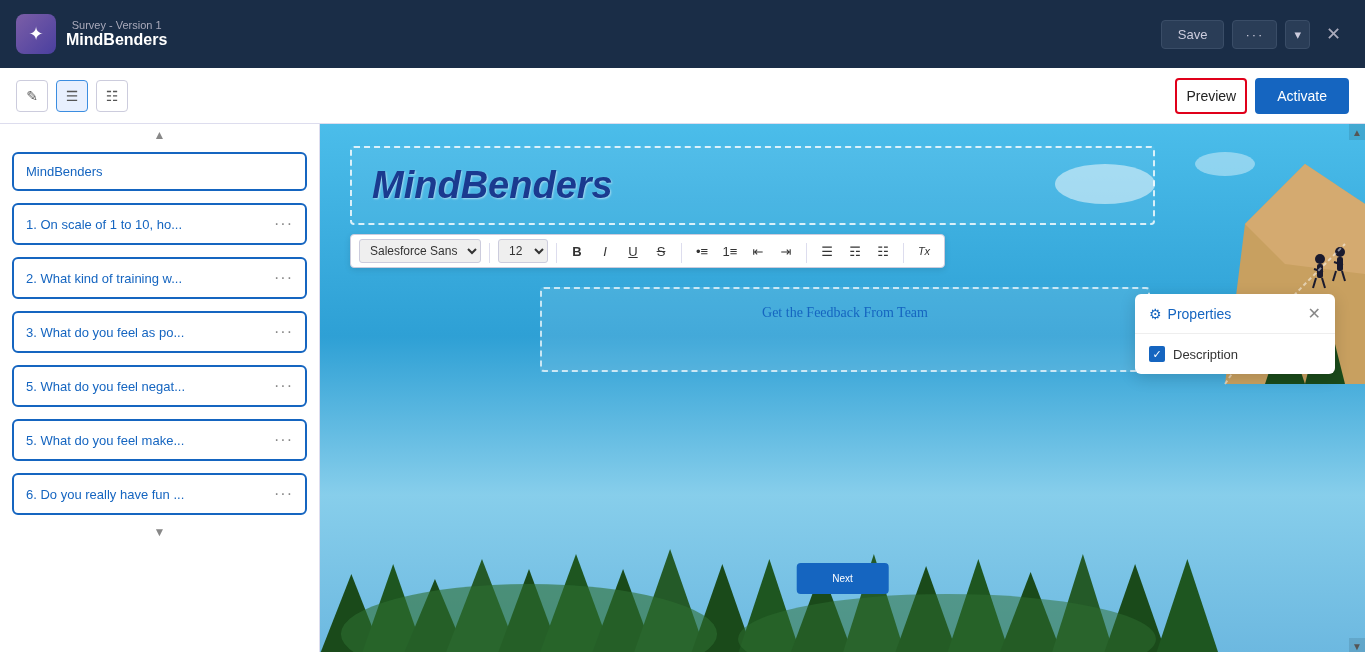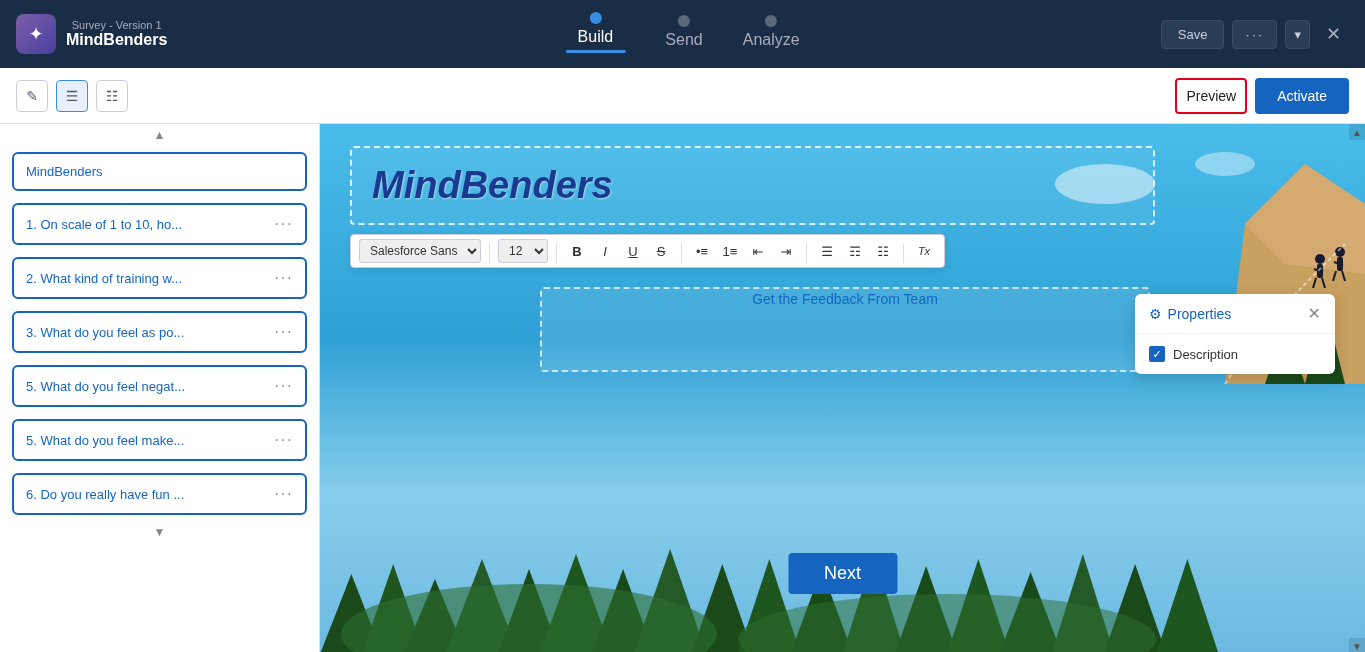--- a/index.html
+++ b/index.html
@@ -138,33 +138,34 @@
     .format-btn {
       width: 24px; height: 24px; border: none; background: transparent; cursor: pointer;
       display: flex; align-items: center; justify-content: center; font-size: 13px; color: #333;
       border-radius: 3px;
     }
 
     
     .desc-box {
       position: absolute; top: 160px; left: 200px; right: 200px;
       border: 2px dashed rgba(255,255,255,0.7); border-radius: 4px;
-      padding: 2px; background: rgba(255,255,255,0.1);
+      padding: 16px; background: rgba(255,255,255,0.1);
       min-height: 80px;
+      font-family: Liberation Serif, serif;
     }
     .desc-box-text { color: #1565c0; font-size: 14px; text-align: center; }
     .desc-resize { position: absolute; bottom: 4px; right: 4px; color: rgba(255,255,255,0.7); font-size: 12px; }
 
     
     .next-btn-wrapper {
       position: absolute; bottom: 60px; left: 50%; transform: translateX(-50%);
     }
     .next-btn {
       background: #1565c0; color: white; border: none; padding: 10px 36px; border-radius: 4px;
-      font-size: 18px; font-weight: 500; cursor: pointer;
+      font-size: 10px; font-weight: 500; cursor: pointer;
     }
 
     
     .properties-panel {
       position: absolute; right: 30px; top: 170px;
       background: white; border-radius: 6px; padding: 0;
       box-shadow: 0 4px 16px rgba(0,0,0,0.15); min-width: 200px;
     }
     .properties-header {
       display: flex; align-items: center; justify-content: space-between;
@@ -197,35 +198,20 @@
   <div class="app-logo">
     <div class="app-logo-icon">
       <span>✦</span>
     </div>
     <div class="app-logo-text">
       <div class="subtitle">Survey - Version 1</div>
       <div class="title">MindBenders</div>
     </div>
   </div>
 
-  <div class="nav-tabs">
-    <div class="nav-tab active">
-      <div class="tab-dot"></div>
-      <span>Build</span>
-      <div class="nav-tab-underline" style="width:60px;height:3px;background:#3b8de0;border-radius:2px;margin-top:4px;"></div>
-    </div>
-    <div class="nav-tab">
-      <div class="tab-dot"></div>
-      <span>Send</span>
-    </div>
-    <div class="nav-tab">
-      <div class="tab-dot"></div>
-      <span>Analyze</span>
-    </div>
-  </div>
 
   <div class="nav-actions">
     <button class="nav-btn">Save</button>
     <button class="nav-btn nav-btn-dots">···</button>
     <button class="nav-btn nav-btn-dropdown">▾</button>
     <button class="nav-btn-close">✕</button>
   </div>
 </div>
 
 <div class="toolbar">

